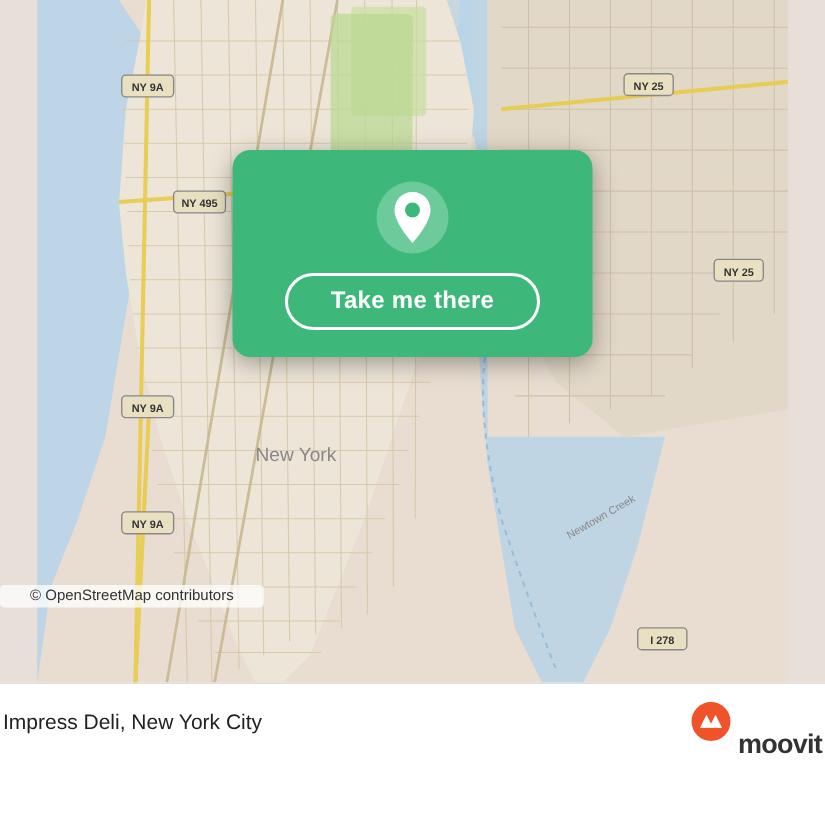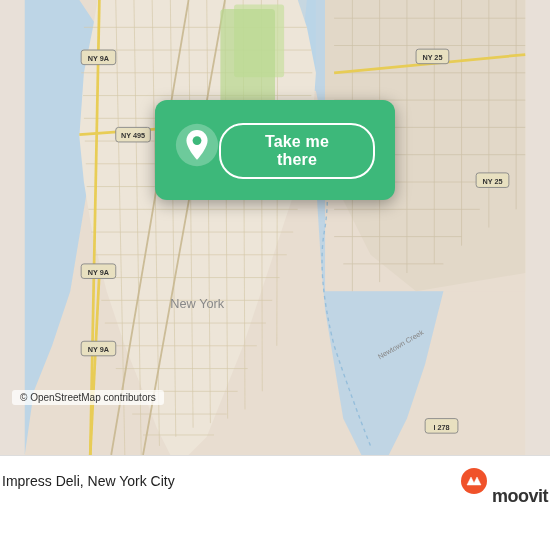--- a/index.html
+++ b/index.html
@@ -31,21 +31,21 @@
 
     
     #popup-overlay {
       position: absolute;
       top: 100px;
       left: 155px;
       width: 240px;
       background: #3db87a;
       border-radius: 12px;
       display: flex;
-      flex-direction: row;
+      flex-direction: column;
       align-items: center;
       padding: 20px 20px 18px 20px;
       box-shadow: 0 4px 16px rgba(0,0,0,0.35);
       z-index: 10;
     }
 
     #popup-pin-icon {
       width: 50px;
       height: 50px;
       margin-bottom: 12px;
@@ -60,25 +60,25 @@
       font-size: 16px;
       font-weight: 600;
       cursor: pointer;
       letter-spacing: 0.2px;
     }
 
     
     #attribution {
       position: absolute;
       bottom: 50px;
-      left: 12px;
+      left: 0;
       font-size: 10px;
       color: #333;
       background: rgba(255,255,255,0.75);
-      padding: 2px 8px;
+      padding: 2px 20px;
       border-radius: 3px;
     }
 
     
     #bottom-bar {
       width: 550px;
       height: 50px;
       background: white;
       display: flex;
       align-items: center;

